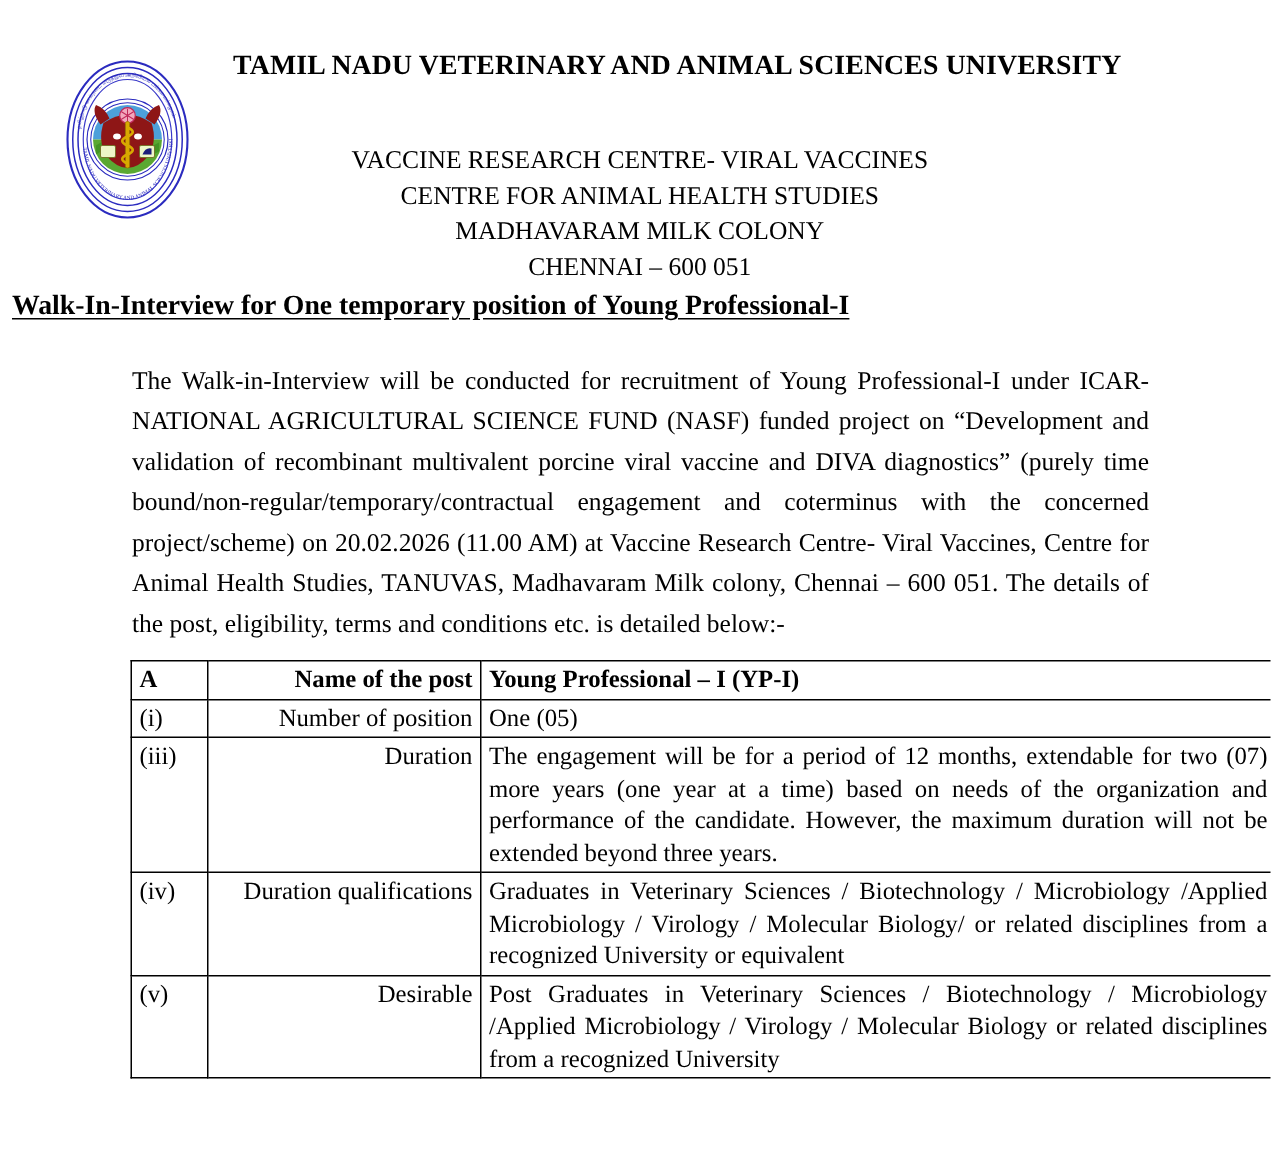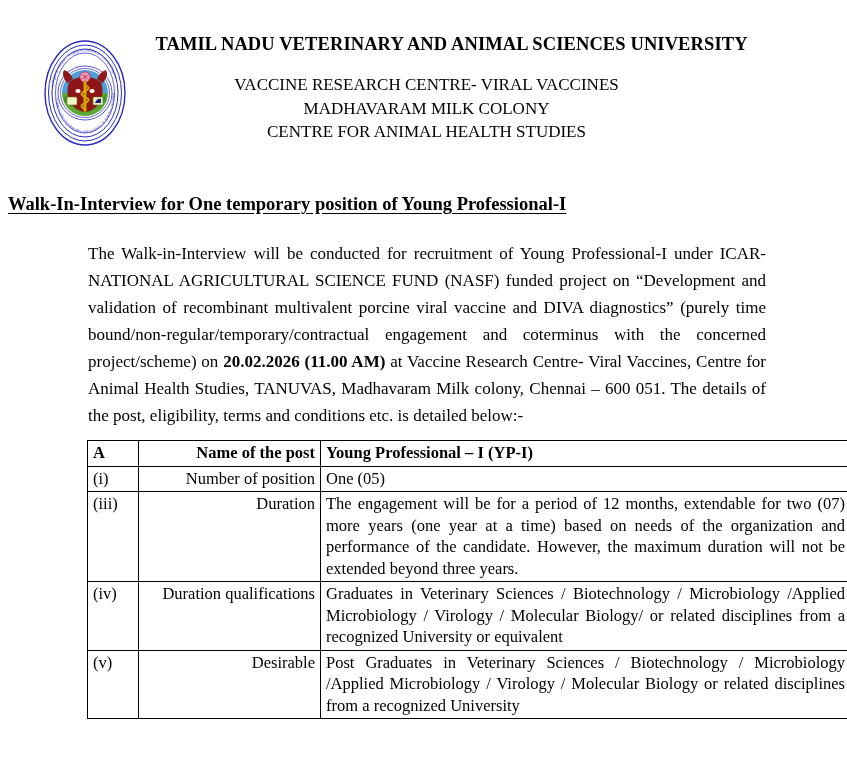--- a/index.html
+++ b/index.html
@@ -36,21 +36,21 @@
     text-align: center;
     font-weight: bold;
     font-size: 18.5px;
     letter-spacing: 0.1px;
     padding-left: 62px;
     padding-right: 6px;
     line-height: 1.15;
   }
 
   .addr-block {
-    margin-top: 18px;
+    margin-top: 40px;
     text-align: center;
     font-size: 17px;
     line-height: 23.5px;
     padding-left: 6px;
   }
   .addr-line { display: block; white-space: pre; }
 
   
   .main-title {
     text-align: left;
@@ -68,21 +68,21 @@
     padding: 0;
     position: absolute;
     left: 88px;
     top: 240px;
     width: 678px;
     font-size: 17px;
     line-height: 27px;
     text-align: justify;
     text-justify: inter-word;
   }
-  .body-para .b { font-weight: bold; }
+  .body-para .b { font-weight: normal; }
   .body-para > span.last { display: inline; }
 
   
   .info-table-wrap {
     position: absolute;
     left: 87px;
     top: 440px;
     width: 684px;
   }
   table.info-table {
@@ -146,22 +146,23 @@
       <text font-size="3.6" fill="#2b2bbf" font-family="'Liberation Serif',serif">
         <textPath href="#ringbot" startOffset="5%">TAMIL NADU VETERINARY AND ANIMAL SCIENCES UNIVERSITY</textPath>
       </text>
     </svg>
   </div>
 
   <div class="univ-title">TAMIL NADU VETERINARY AND ANIMAL SCIENCES UNIVERSITY</div>
 
   <div class="addr-block">
     <span class="addr-line">VACCINE RESEARCH CENTRE- VIRAL VACCINES</span>
+    <span class="addr-line">CENTRE FOR ANIMAL HEALTH STUDIES</span>
     <span class="addr-line">MADHAVARAM MILK COLONY</span>
-    <span class="addr-line">CENTRE FOR ANIMAL HEALTH STUDIES</span>
+    <span class="addr-line">CHENNAI – 600 051</span>
   </div>
 </div>
 
 <div class="main-title">Walk-In-Interview for One temporary position of Young Professional-I</div>
 
 <p class="body-para"><span>The Walk-in-Interview will be conducted for recruitment of Young Professional-I under ICAR-NATIONAL AGRICULTURAL SCIENCE FUND (NASF) funded project on “Development and validation of recombinant multivalent porcine viral vaccine and DIVA diagnostics” (purely time bound/non-regular/temporary/contractual engagement and coterminus with the concerned project/scheme) on </span><span class="b">20.02.2026 (11.00 AM)</span><span class="last"> at Vaccine Research Centre- Viral Vaccines, Centre for Animal Health Studies, TANUVAS, Madhavaram Milk colony, Chennai – 600 051. The details of the post, eligibility, terms and conditions etc. is detailed below:-</span></p>
 
 <div class="info-table-wrap">
   <table class="info-table">
     <tbody>

